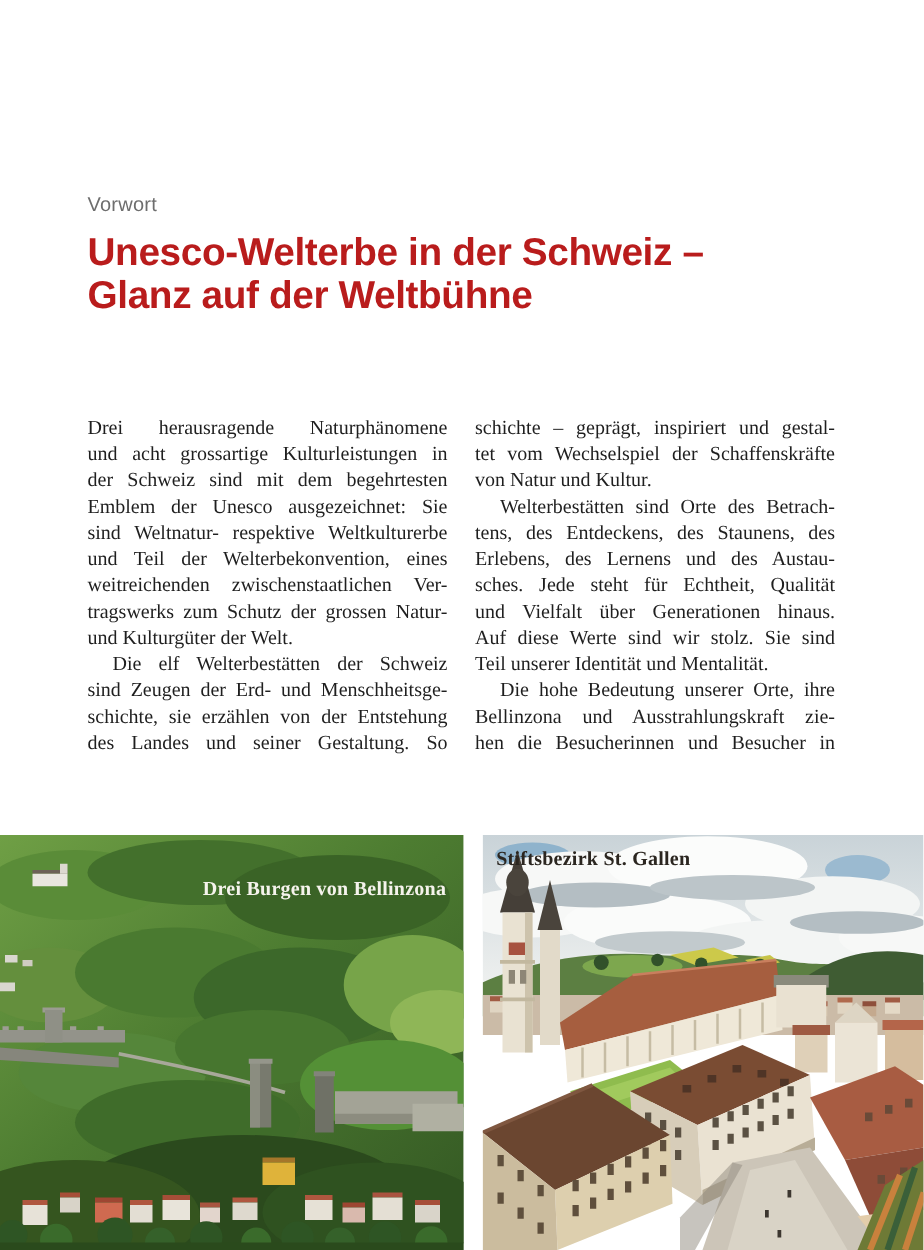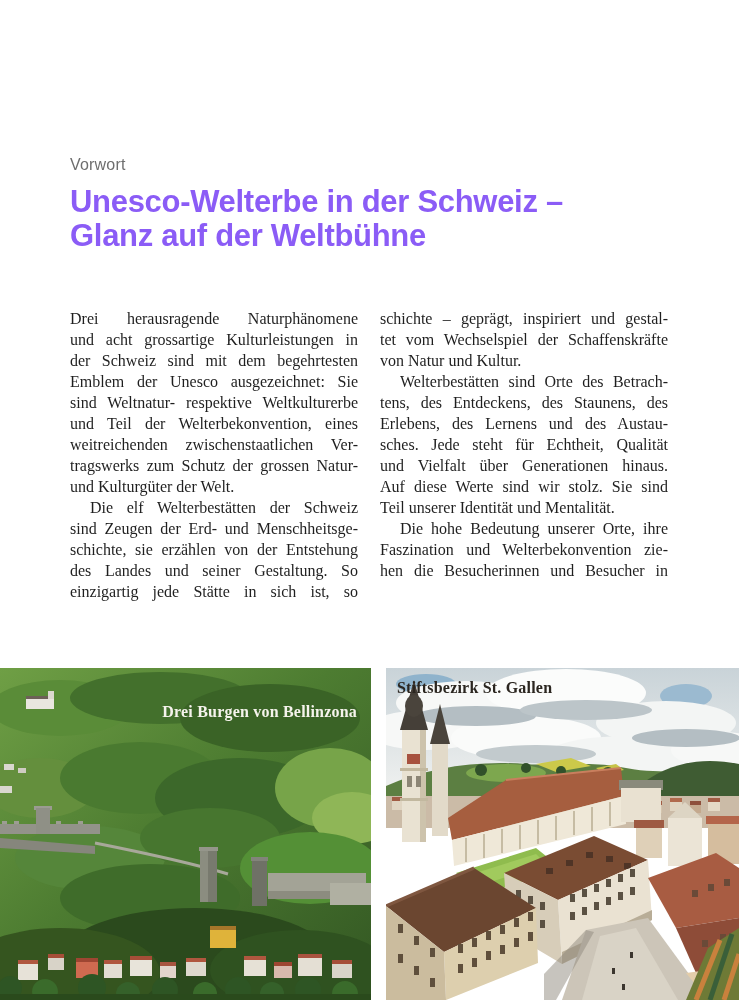--- a/index.html
+++ b/index.html
@@ -17,21 +17,21 @@
     font-size:16px;line-height:20px;letter-spacing:.2px;
   }
   .title{
     position:absolute;left:70px;top:185px;margin:0;
     font-family:"Liberation Sans", sans-serif;
     font-weight:bold;font-size:31px;line-height:34px;
     letter-spacing:-.3px;
   }
   .title .tl{display:block;}
   .columns{
-    position:absolute;left:70px;top:308px;
+    position:absolute;left:70px;top:332px;
     width:598px;
     display:flex;gap:22px;
   }
   .col{
     width:288px;
     font-size:16px;line-height:21px;
   }
   .tline{white-space:normal;}
   .tline.just{text-align:justify;text-align-last:justify;}
   .tline.ind{text-indent:20px;}
@@ -47,55 +47,54 @@
   .cap-light{right:14px;}
   .cap-dark{left:11px;text-align:right;}
 </style>
 </head>
 <body>
 
 <div class="page">
 
   <div class="eyebrow" style="color: rgb(110, 110, 110);">Vorwort</div>
 
-  <h1 class="title" style="color: #8b5cf6;">
+  <h1 class="title" style="color: #b91c1c;">
     <span class="tl">Unesco-Welterbe in der Schweiz –</span>
     <span class="tl">Glanz auf der Weltbühne</span>
   </h1>
 
   <div class="columns" style="color: rgb(31, 31, 31);">
     <div class="col">
         <div class="tline just">Drei herausragende Naturphänomene</div>
         <div class="tline just">und acht grossartige Kulturleistungen in</div>
         <div class="tline just">der Schweiz sind mit dem begehrtesten</div>
         <div class="tline just">Emblem der Unesco ausgezeichnet: Sie</div>
         <div class="tline just">sind Weltnatur- respektive Weltkulturerbe</div>
         <div class="tline just">und Teil der Welterbekonvention, eines</div>
         <div class="tline just">weitreichenden zwischenstaatlichen Ver-</div>
         <div class="tline just">tragswerks zum Schutz der grossen Natur-</div>
         <div class="tline">und Kulturgüter der Welt.</div>
         <div class="tline just ind">Die elf Welterbestätten der Schweiz</div>
         <div class="tline just">sind Zeugen der Erd- und Menschheitsge-</div>
         <div class="tline just">schichte, sie erzählen von der Entstehung</div>
         <div class="tline just">des Landes und seiner Gestaltung. So</div>
-        <div class="tline just">einzigartig jede Stätte in sich ist, so</div>
       </div>
     <div class="col">
         <div class="tline just">schichte – geprägt, inspiriert und gestal-</div>
         <div class="tline just">tet vom Wechselspiel der Schaffenskräfte</div>
         <div class="tline">von Natur und Kultur.</div>
         <div class="tline just ind">Welterbestätten sind Orte des Betrach-</div>
         <div class="tline just">tens, des Entdeckens, des Staunens, des</div>
         <div class="tline just">Erlebens, des Lernens und des Austau-</div>
         <div class="tline just">sches. Jede steht für Echtheit, Qualität</div>
         <div class="tline just">und Vielfalt über Generationen hinaus.</div>
         <div class="tline just">Auf diese Werte sind wir stolz. Sie sind</div>
         <div class="tline">Teil unserer Identität und Mentalität.</div>
         <div class="tline just ind">Die hohe Bedeutung unserer Orte, ihre</div>
-        <div class="tline just">Faszination und Welterbekonvention zie-</div>
+        <div class="tline just">Bellinzona und Ausstrahlungskraft zie-</div>
         <div class="tline just">hen die Besucherinnen und Besucher in</div>
       </div>
   </div>
 
   <figure class="photo photo-left">
     <svg viewBox="0 0 371 332" preserveAspectRatio="none" xmlns="http://www.w3.org/2000/svg">
       <defs>
         <linearGradient id="gl1" x1="0" y1="0" x2="1" y2="1">
           <stop offset="0" stop-color="#6f9f45"></stop>
           <stop offset=".45" stop-color="#4d7c31"></stop>

